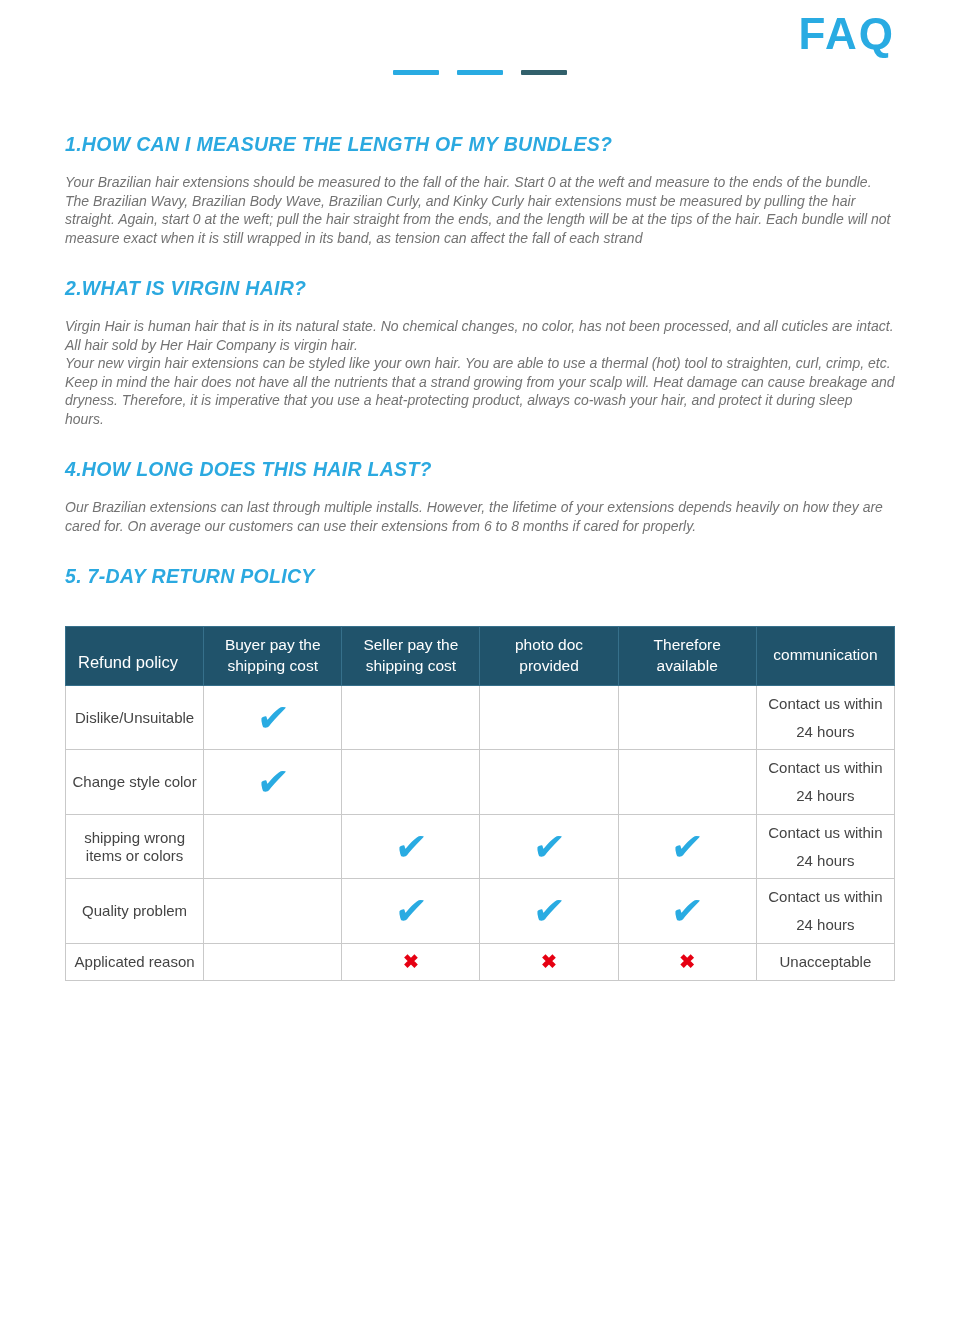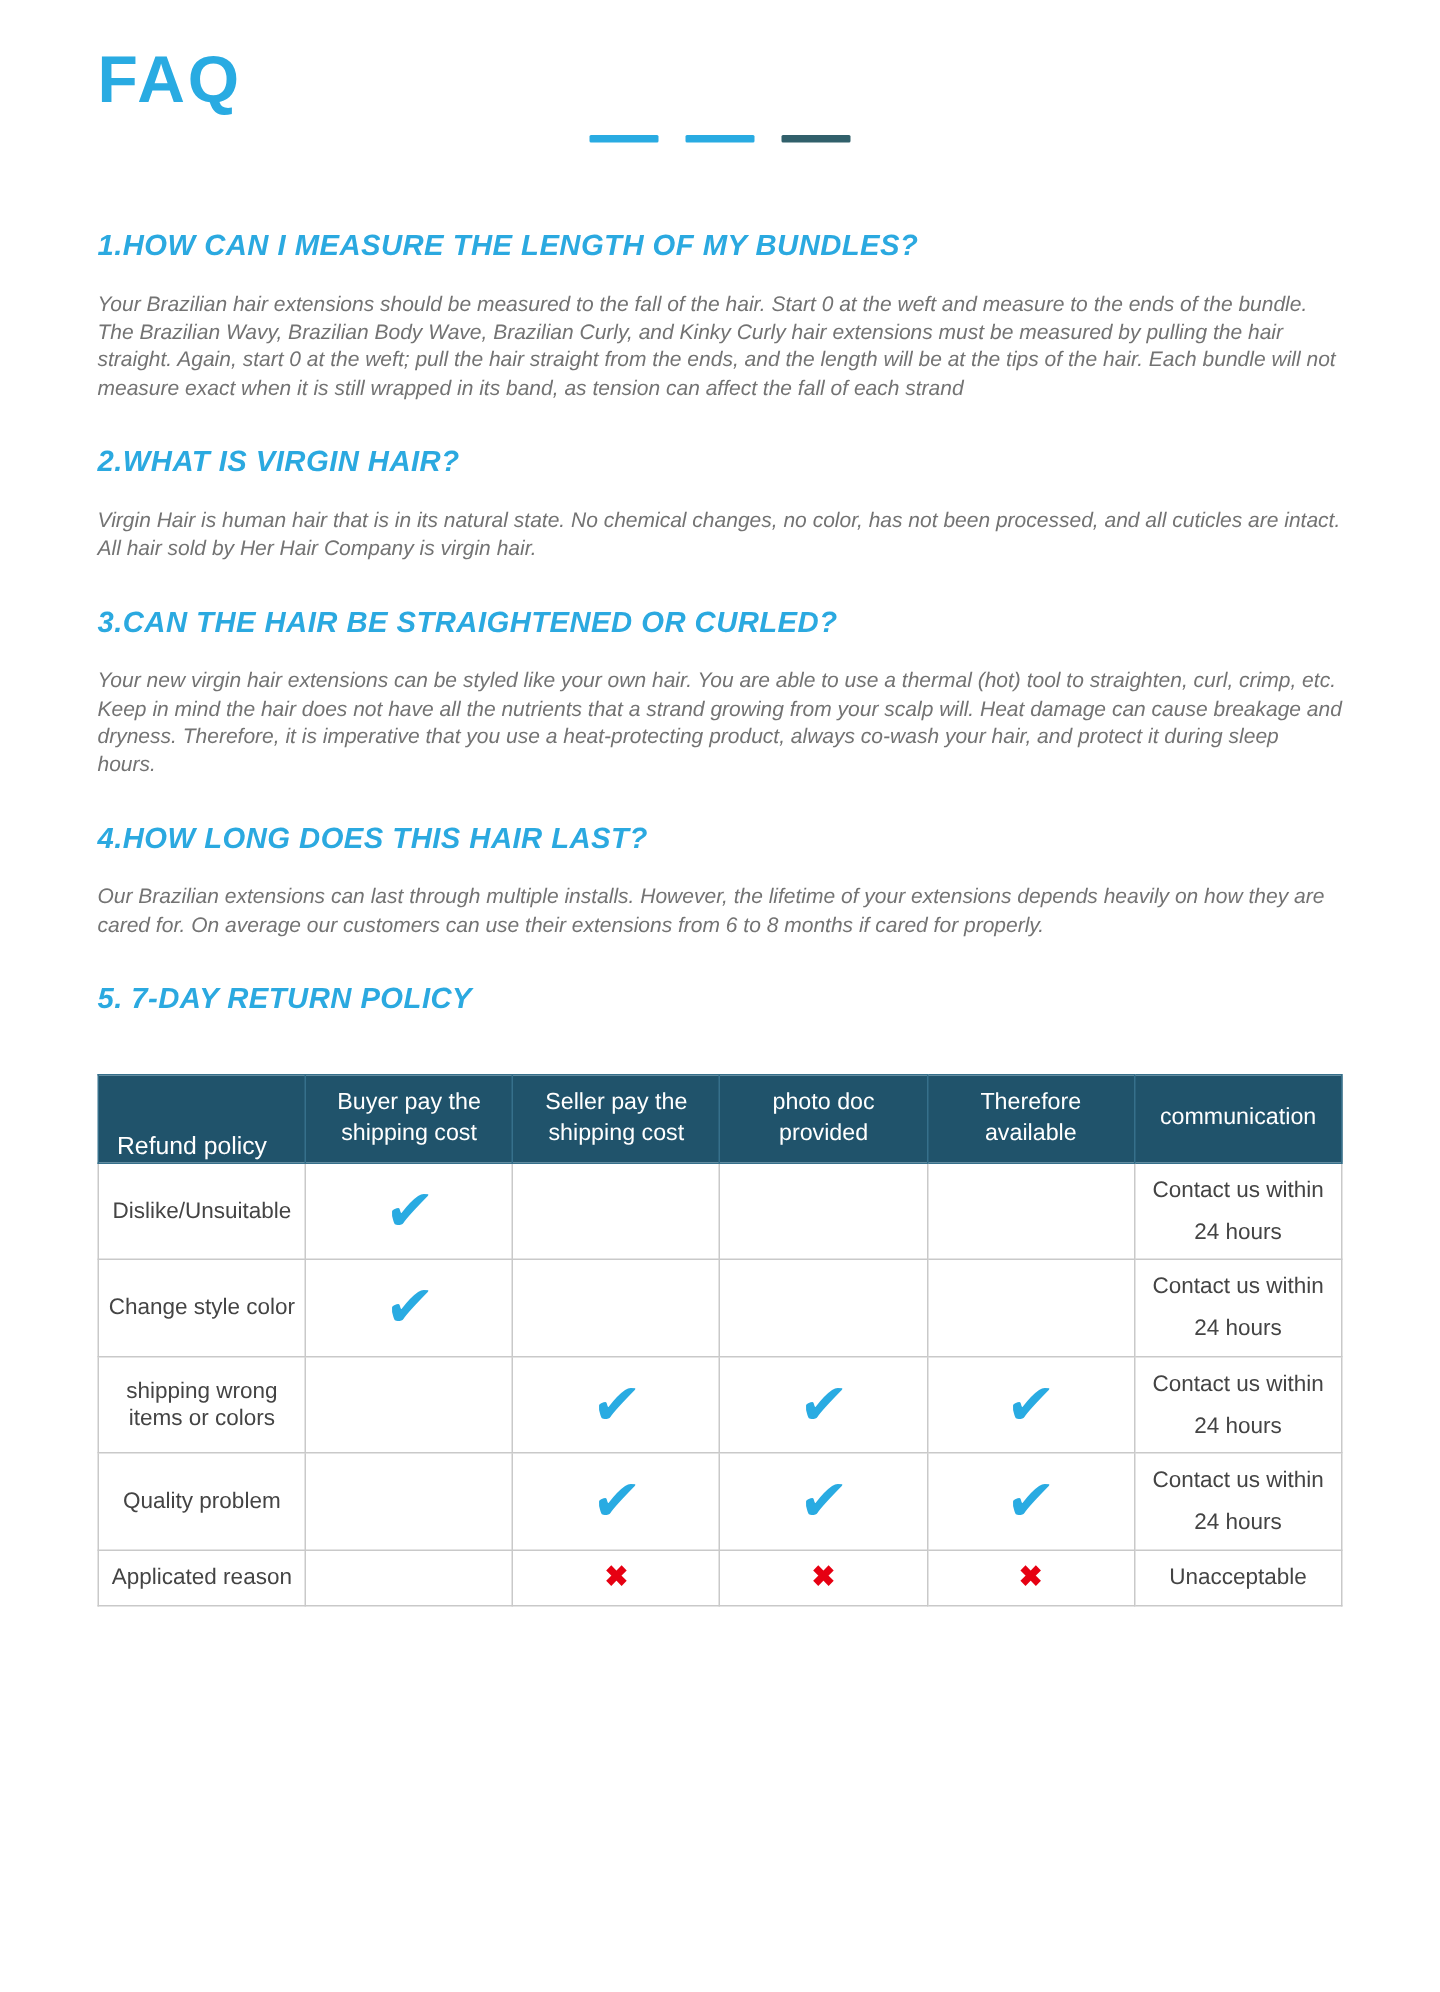--- a/index.html
+++ b/index.html
@@ -15,22 +15,22 @@
     margin: 0 auto;
     background: #ffffff;
     box-sizing: border-box;
   }
   .container {
     width: 830px;
     margin: 0 auto;
   }
   
   .title-wrap {
-    text-align: left;
-    padding-top: 30px;
+    text-align: right;
+    padding-top: 10px;
   }
   .faq-title {
     color: #29abe2;
     font-size: 44px;
     font-weight: bold;
     letter-spacing: 2px;
     line-height: 1.1;
   }
   .title-dashes {
     display: flex;
@@ -81,21 +81,21 @@
     padding: 8px 6px;
     border: 1px solid #36708b;
     text-align: center;
     height: 36px;
   }
   .refund-table th.first-col {
     font-size: 16.5px;
     text-align: left;
     padding-left: 12px;
     vertical-align: bottom;
-    padding-bottom: 0;
+    padding-bottom: 12px;
   }
   .refund-table td {
     border: 1px solid #c9c9c9;
     text-align: center;
     padding: 4px 6px;
     height: 48px;
     font-size: 15px;
     color: #444444;
     vertical-align: middle;
   }
@@ -135,21 +135,20 @@
     <div class="sections">
       <div>
         <div class="faq-heading">1.HOW CAN I MEASURE THE LENGTH OF MY BUNDLES?</div>
         <p class="faq-body">Your Brazilian hair extensions should be measured to the fall of the hair. Start 0 at the weft and measure to the ends of the bundle. The Brazilian Wavy, Brazilian Body Wave, Brazilian Curly, and Kinky Curly hair extensions must be measured by pulling the hair straight. Again, start 0 at the weft; pull the hair straight from the ends, and the length will be at the tips of the hair. Each bundle will not measure exact when it is still wrapped in its band, as tension can affect the fall of each strand</p>
       </div>
       <div>
         <div class="faq-heading">2.WHAT IS VIRGIN HAIR?</div>
         <p class="faq-body">Virgin Hair is human hair that is in its natural state. No chemical changes, no color, has not been processed, and all cuticles are intact. All hair sold by Her Hair Company is virgin hair.</p>
       </div>
       <div>
-        <div class="faq-heading">3.CAN THE HAIR BE STRAIGHTENED OR CURLED?</div>
         <p class="faq-body">Your new virgin hair extensions can be styled like your own hair. You are able to use a thermal (hot) tool to straighten, curl, crimp, etc. Keep in mind the hair does not have all the nutrients that a strand growing from your scalp will. Heat damage can cause breakage and dryness. Therefore, it is imperative that you use a heat-protecting product, always co-wash your hair, and protect it during sleep hours.</p>
       </div>
       <div>
         <div class="faq-heading">4.HOW LONG DOES THIS HAIR LAST?</div>
         <p class="faq-body">Our Brazilian extensions can last through multiple installs. However, the lifetime of your extensions depends heavily on how they are cared for. On average our customers can use their extensions from 6 to 8 months if cared for properly.</p>
       </div>
       <div>
         <div class="faq-heading">5. 7-DAY RETURN POLICY</div>
       </div>
     </div>

